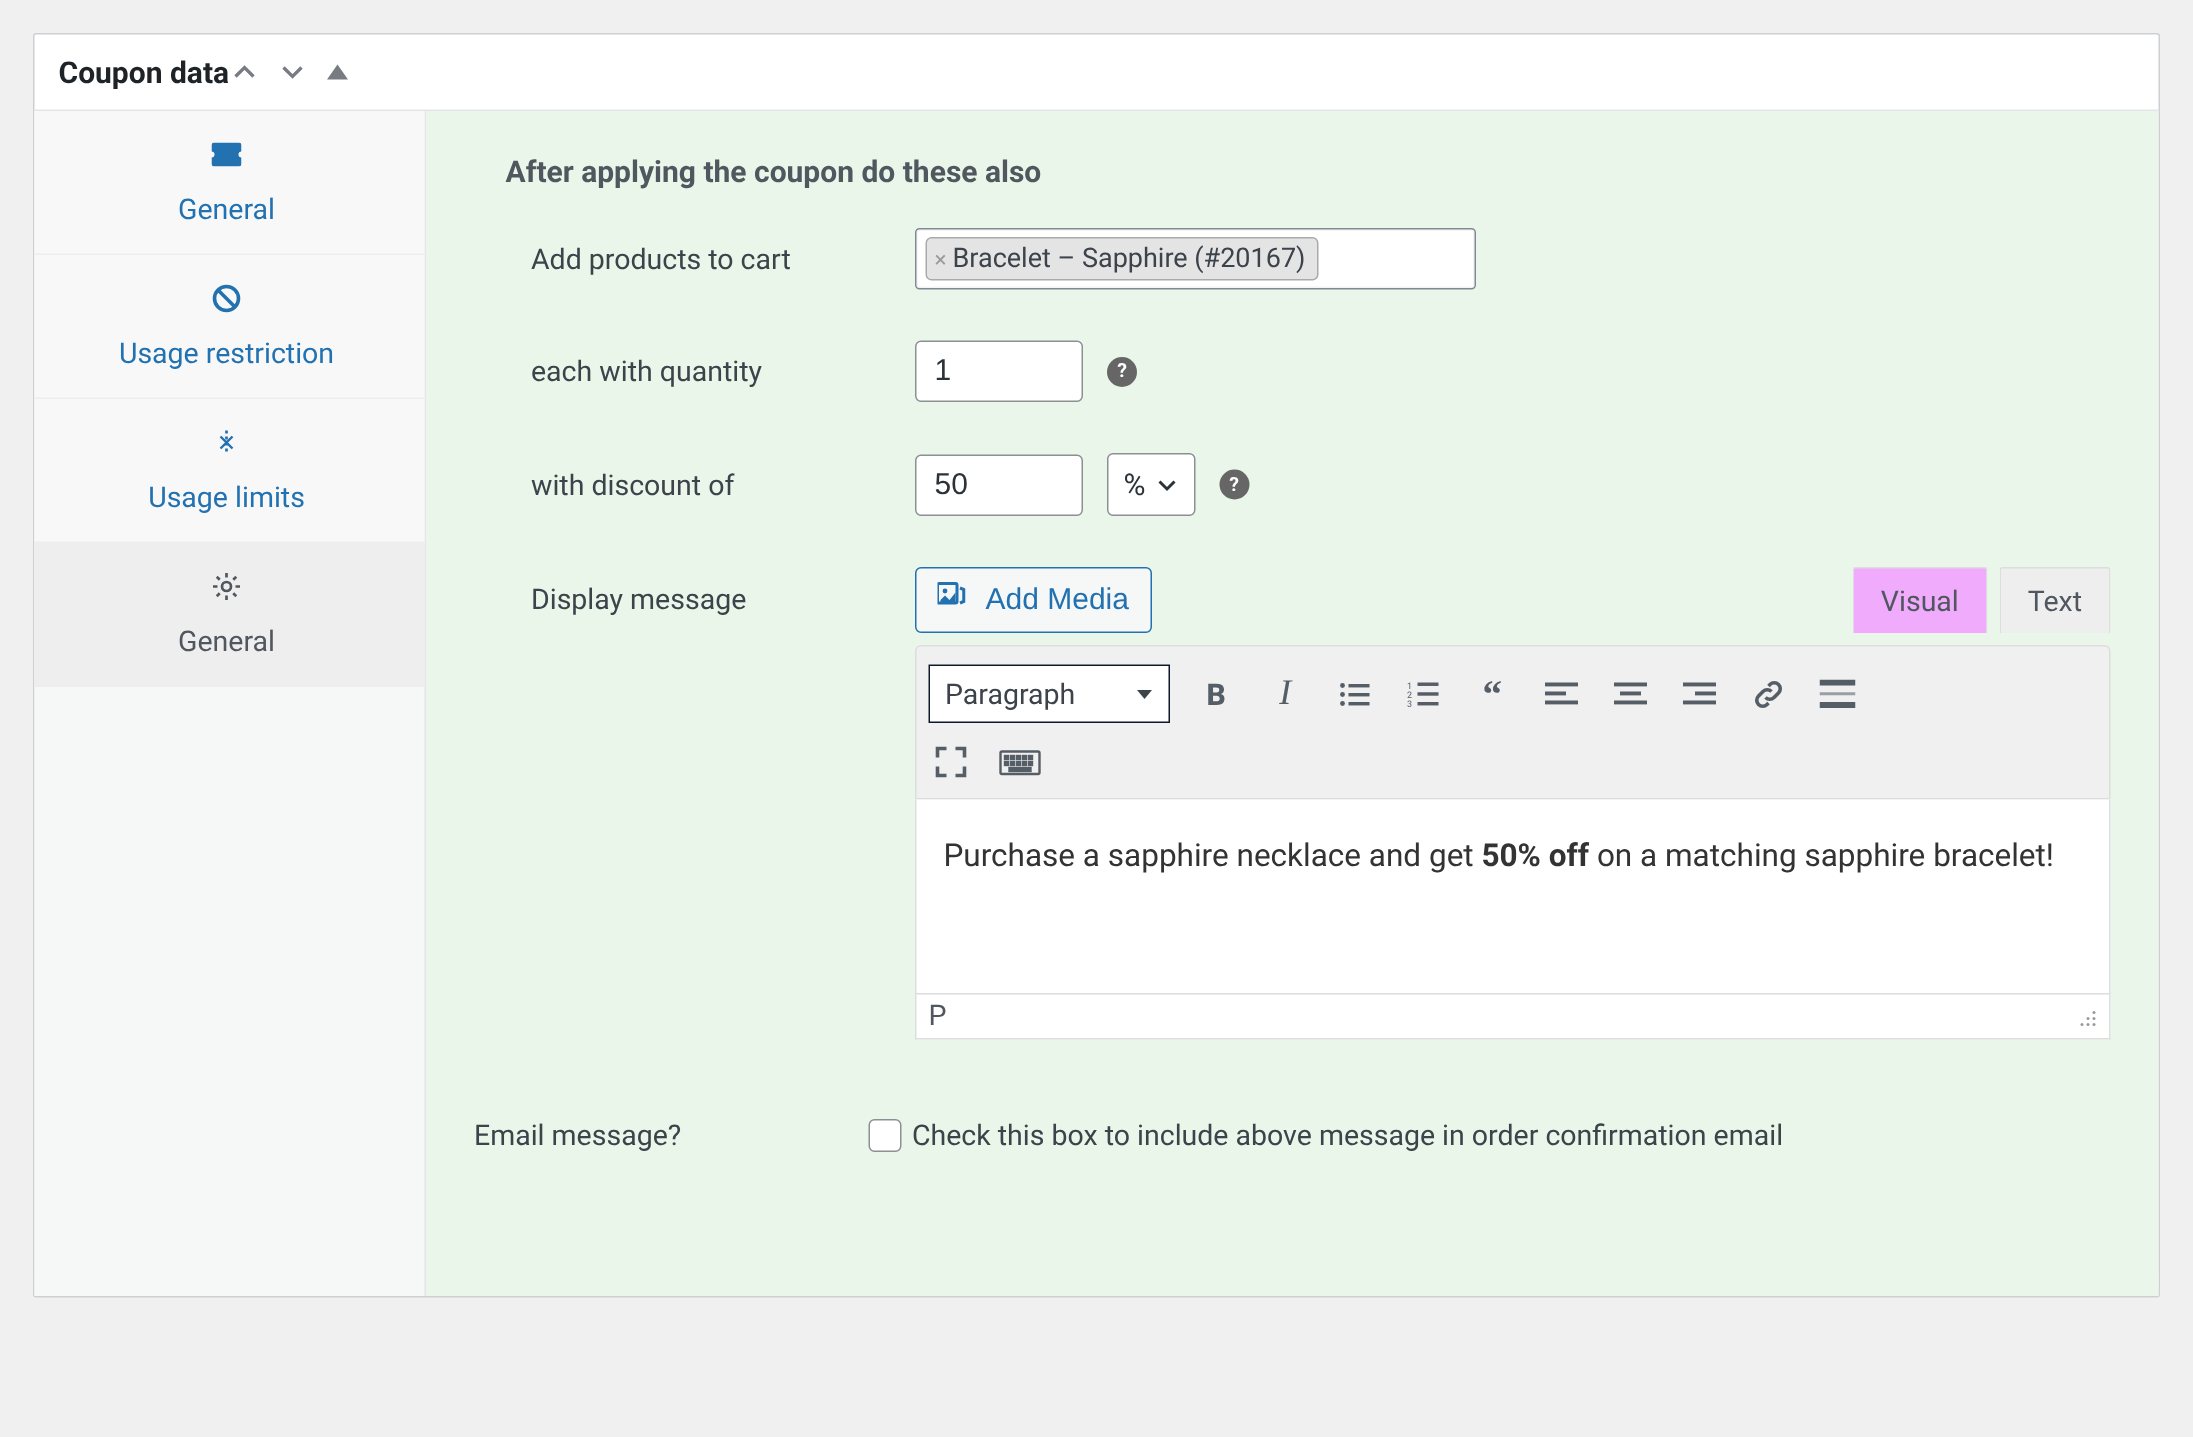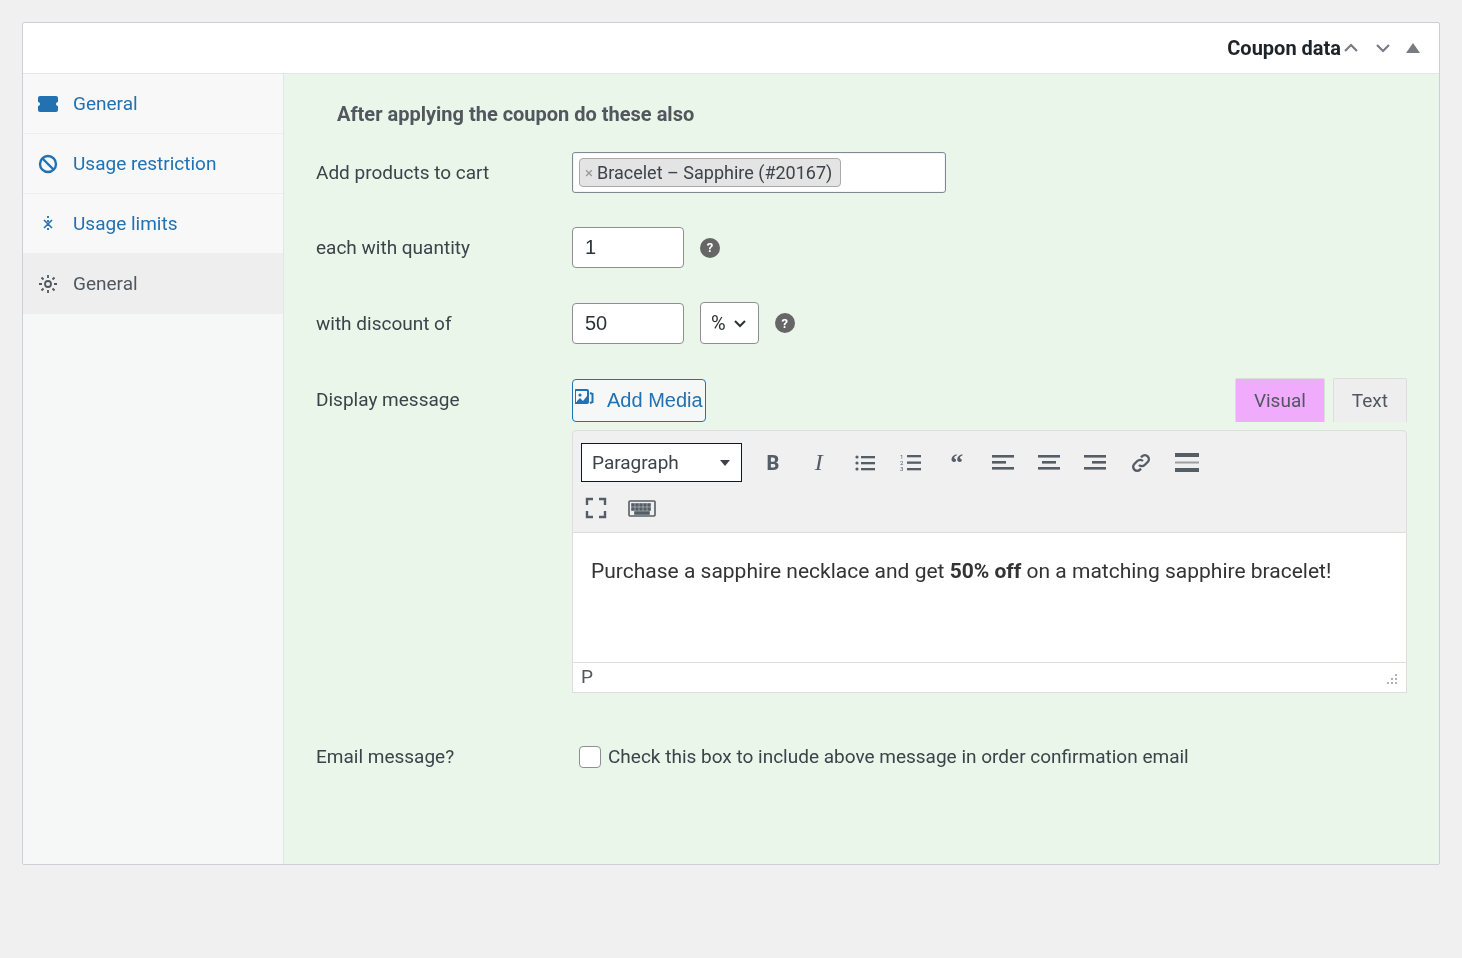--- a/index.html
+++ b/index.html
@@ -10,21 +10,21 @@
     color: #3c434a;
   }
   .panel {
     background: #fff;
     border: 1px solid #ccd0d4;
     border-radius: 2px;
   }
   .panel-header {
     display: flex;
     align-items: center;
-    justify-content: flex-end;
+    justify-content: flex-start;
     padding: 13px 18px 13px 16px;
     border-bottom: 1px solid #e5e5e5;
   }
   .panel-title {
     font-size: 20px;
     font-weight: 700;
     color: #1d2327;
   }
   .panel-header-actions {
     display: flex;
@@ -42,20 +42,21 @@
   .sidebar-item {
     display: flex;
     align-items: center;
     gap: 14px;
     padding: 18px 18px 18px 14px;
     border-bottom: 1px solid #eee;
     cursor: pointer;
     font-size: 19px;
     color: #2271b1;
     background: #f8f8f8;
+    flex-direction: column;
   }
   .sidebar-item.active {
     background: #eeeeee;
     color: #50575e;
   }
   .sidebar-item .side-icon {
     width: 22px; height: 22px;
     display:flex; align-items:center; justify-content:center;
     color: #2271b1;
   }
@@ -75,20 +76,21 @@
   .form-row {
     display: flex;
     align-items: center;
     margin-bottom: 34px;
   }
   .form-row .label {
     width: 256px;
     font-size: 19px;
     color: #3c434a;
     flex-shrink: 0;
+    margin-left: 38px;
   }
   .form-row .field { display: flex; align-items: center; gap: 16px; }
   .product-chip-wrap {
     border: 1px solid #7e8993;
     background: #fff;
     padding: 5px 6px;
     border-radius: 3px;
     min-width: 374px;
     box-shadow: 0 0 0 1px rgba(0,0,0,0.04) inset;
   }
@@ -135,21 +137,21 @@
     display:flex;
     align-items:flex-end;
     justify-content:space-between;
     margin-bottom: 0;
   }
   .add-media-btn {
     display:inline-flex; align-items:center; gap:10px;
     border: 1px solid #2271b1;
     color: #2271b1;
     background: #f6f7f7;
-    padding: 8px 2px;
+    padding: 8px 14px;
     border-radius: 4px;
     font-size: 20px;
     cursor:pointer;
   }
   .editor-tabs { display:flex; gap:8px; }
   .etab {
     background: #f0abfc;
     border: 1px solid #ddd;
     border-bottom: none;
     padding: 10px 18px;

